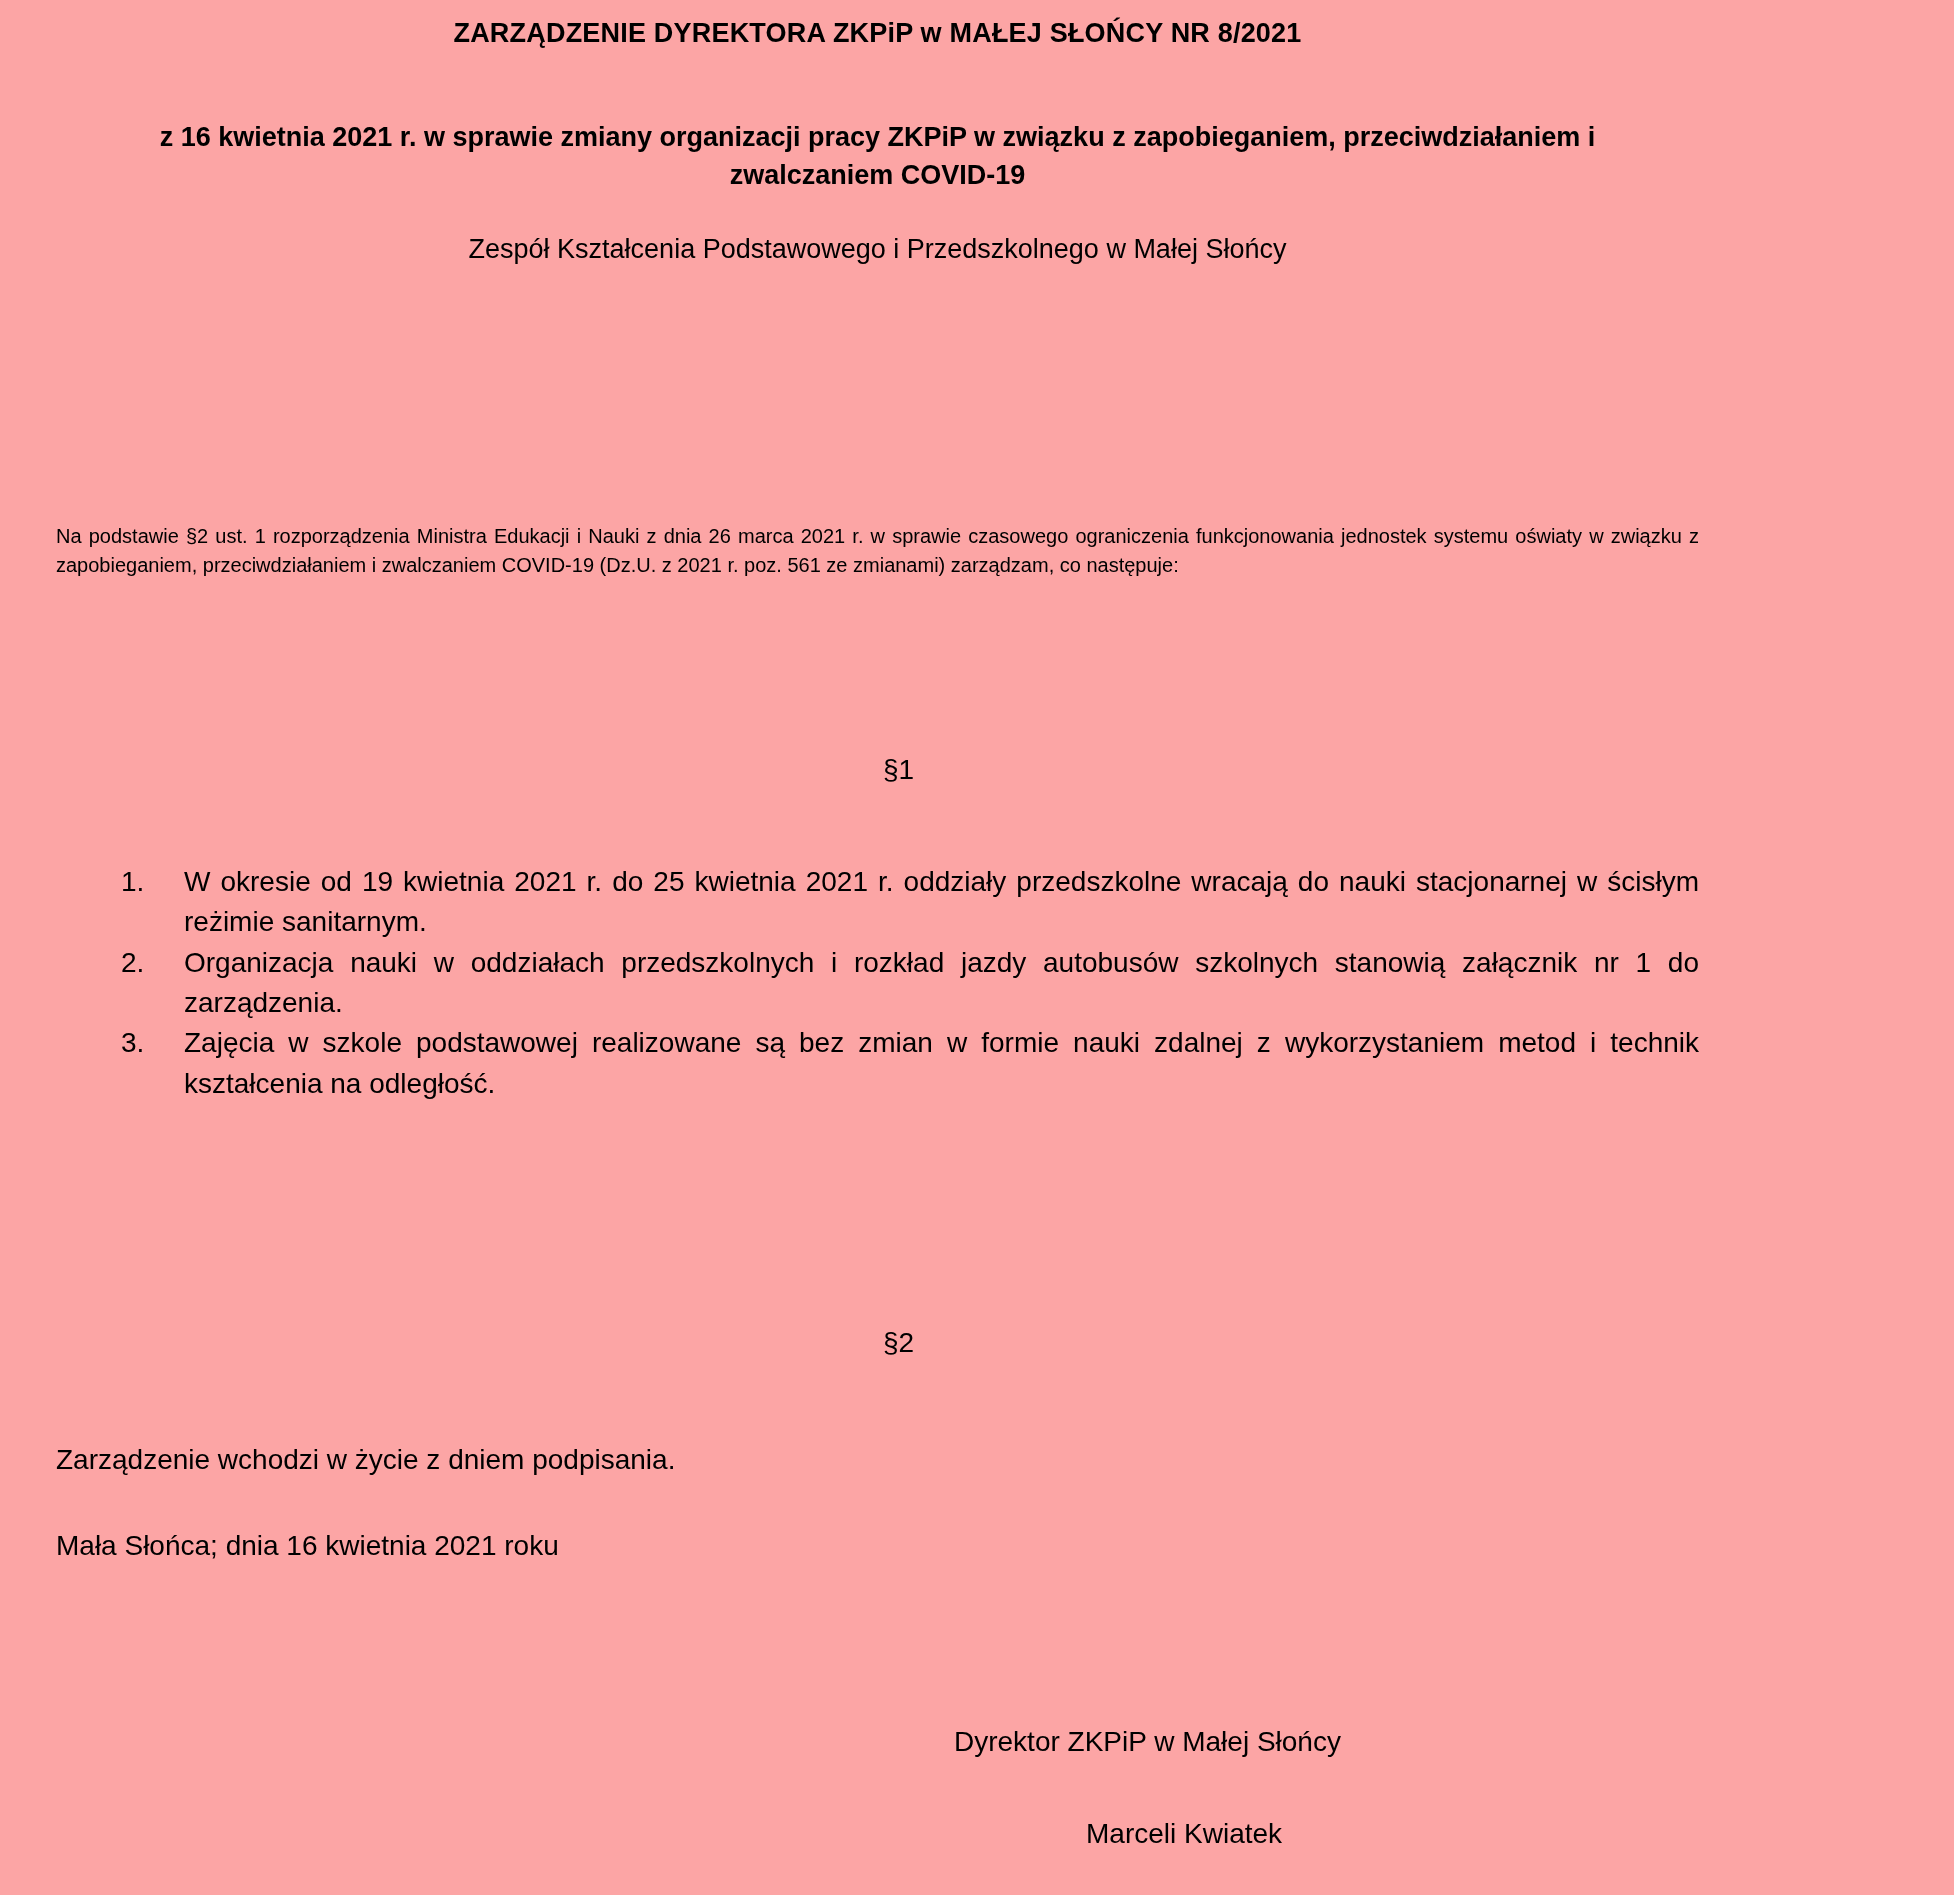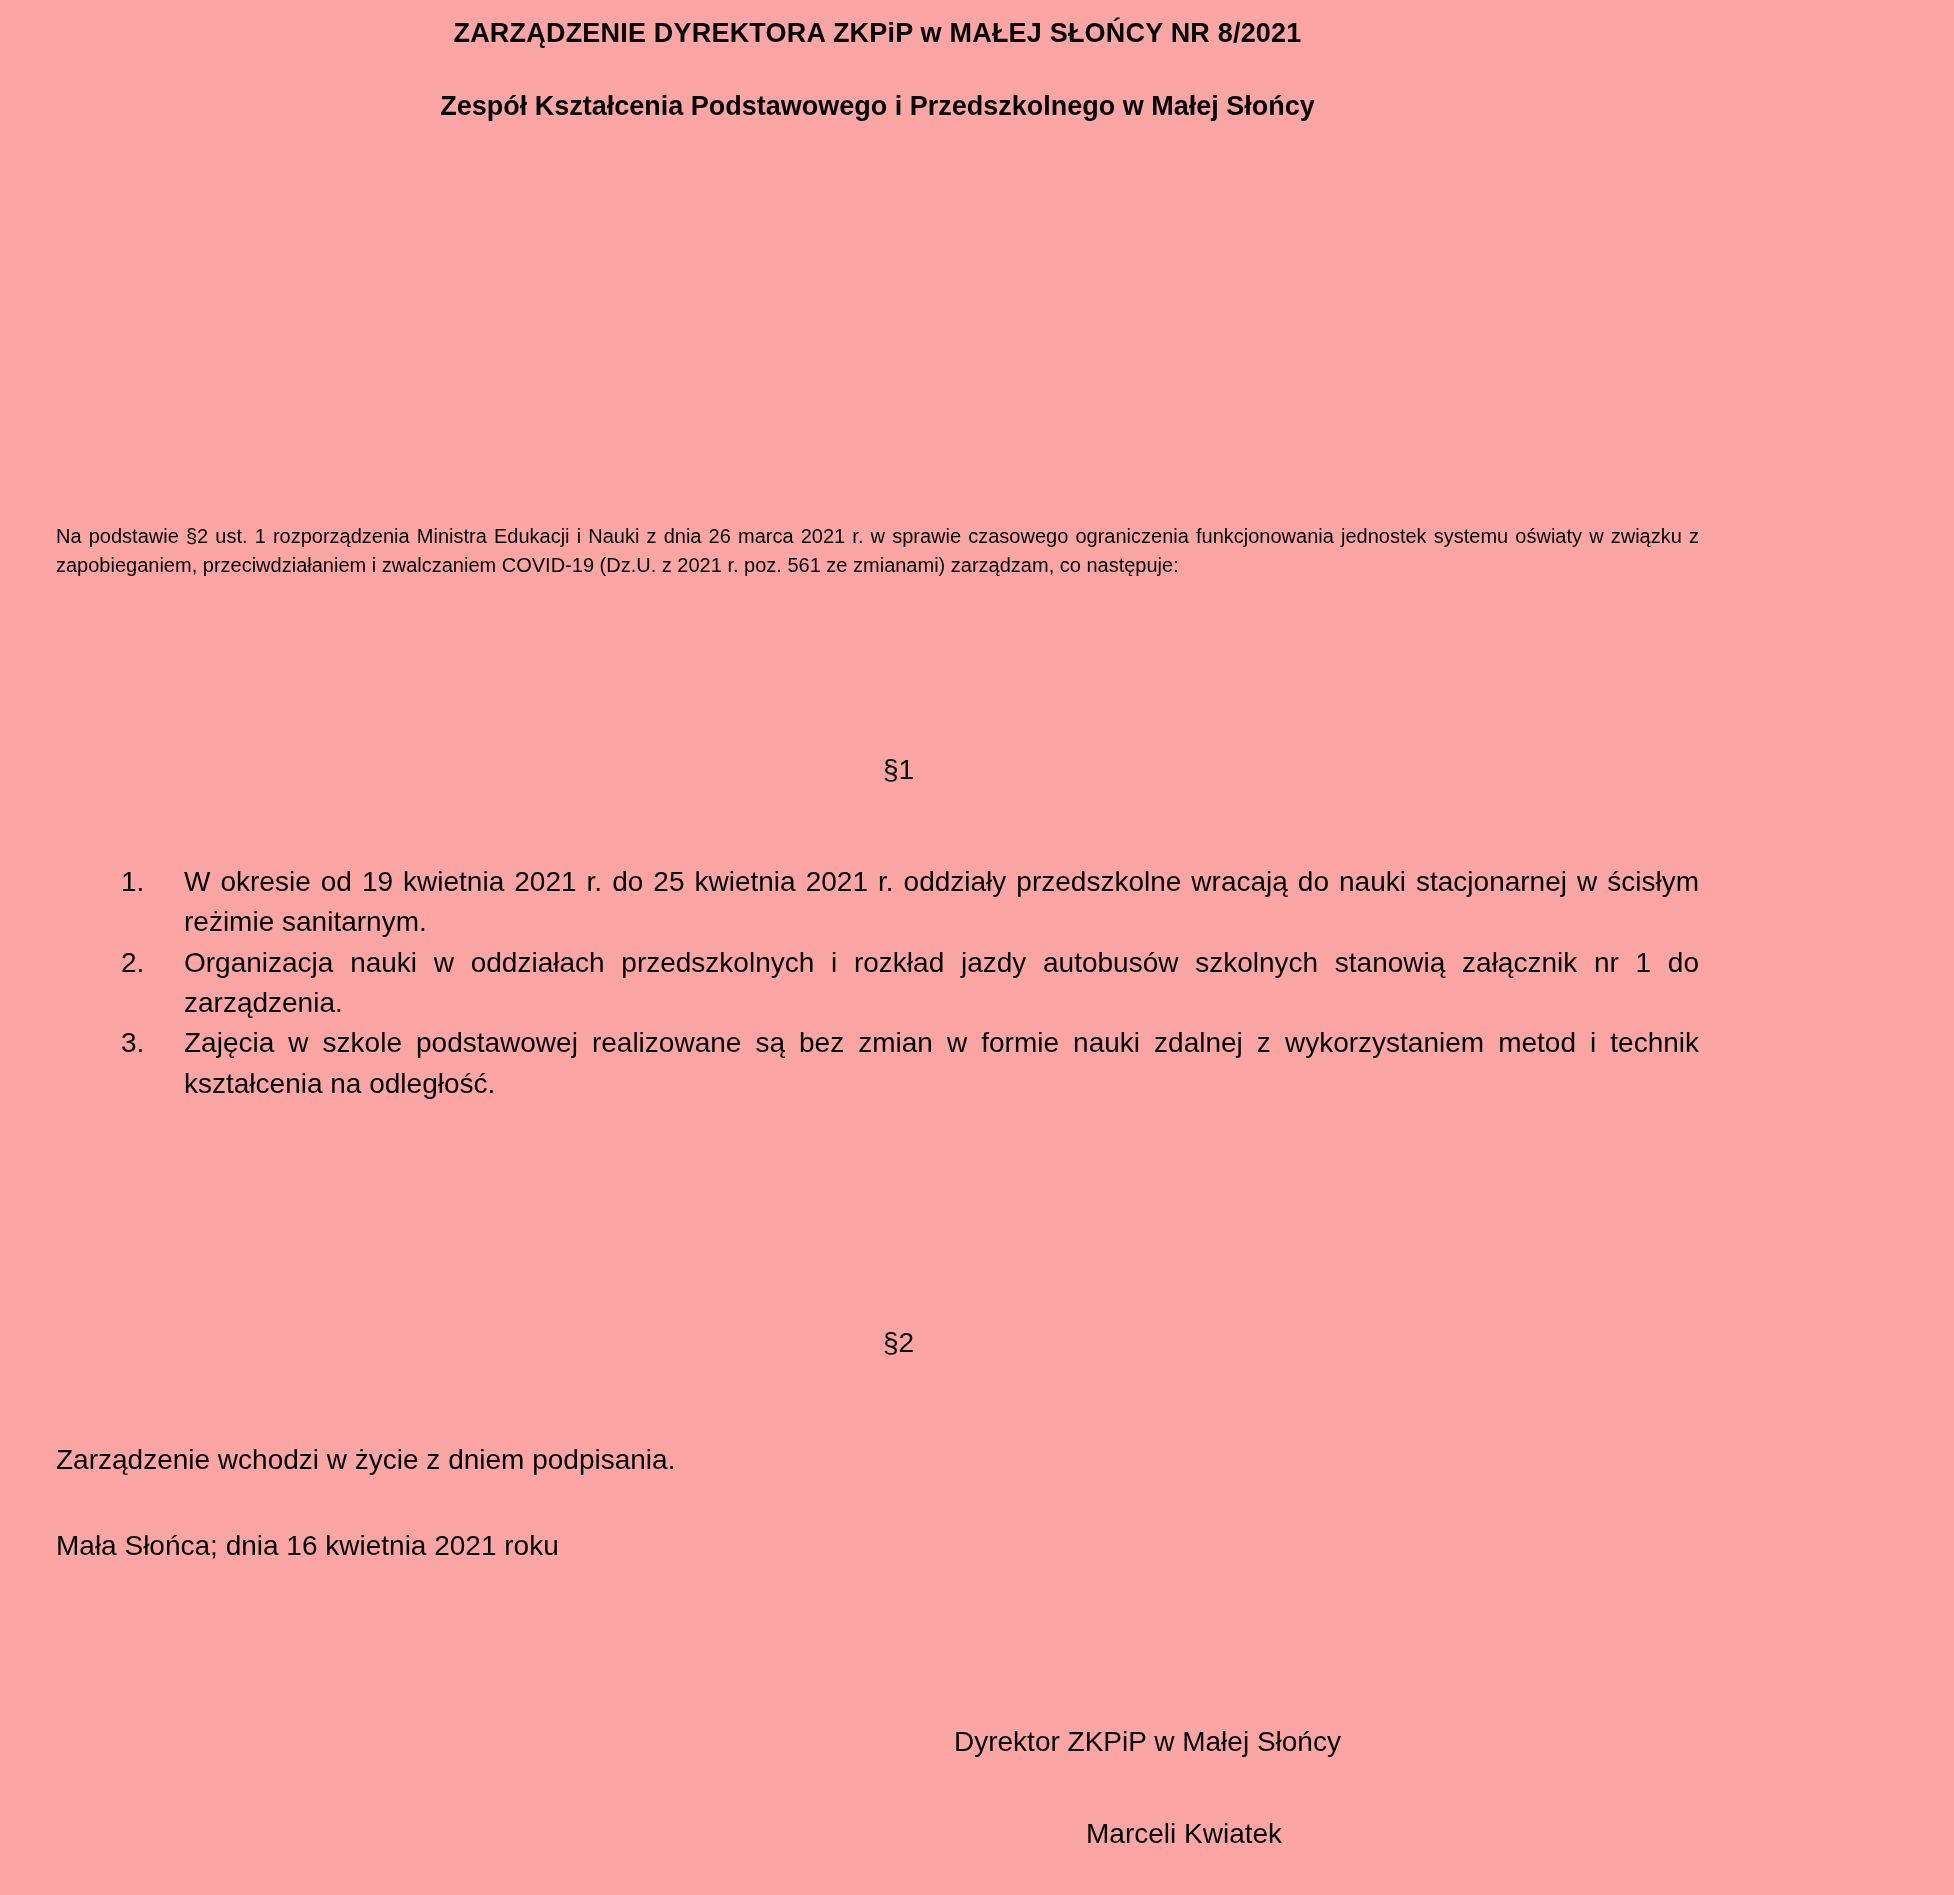--- a/index.html
+++ b/index.html
@@ -40,21 +40,21 @@
   .doc-title-2 {
     font-size: 27px;
     font-weight: bold;
     text-align: center;
     line-height: 1.42;
     margin-top: 67px;
     padding: 0 33px;
   }
   .doc-title-3 {
     font-size: 27px;
-    font-weight: bold;
+    font-weight: normal;
     text-align: center;
     line-height: 1.30;
     margin-top: 38px;
     white-space: nowrap;
   }
 
   
   .intro {
     position: absolute;
     left: 56px;
@@ -134,20 +134,21 @@
     padding-left: 1086px;
   }
 </style>
 </head>
 <body>
 
 <div class="page">
 
   <div class="title-block">
     <div class="doc-title-1">ZARZĄDZENIE DYREKTORA  ZKPiP w MAŁEJ SŁOŃCY NR 8/2021</div>
+    <div class="doc-title-2">z  16 kwietnia 2021 r. w sprawie  zmiany organizacji pracy ZKPiP w związku z zapobieganiem, przeciwdziałaniem i zwalczaniem COVID-19</div>
     <div class="doc-title-3">Zespół Kształcenia Podstawowego i Przedszkolnego  w Małej Słońcy</div>
   </div>
 
   <p class="intro">Na podstawie  §2 ust. 1  rozporządzenia Ministra Edukacji i Nauki z  dnia 26 marca 2021 r. w sprawie czasowego ograniczenia funkcjonowania jednostek systemu oświaty w związku z zapobieganiem, przeciwdziałaniem i zwalczaniem COVID-19 (Dz.U. z 2021 r. poz. 561 ze zmianami) zarządzam, co następuje:</p>
 
   <div class="section-mark section-mark-1">§1</div>
 
   <ol class="clause-list">
     <li class="clause-item">
       <span class="clause-num">1.</span>

